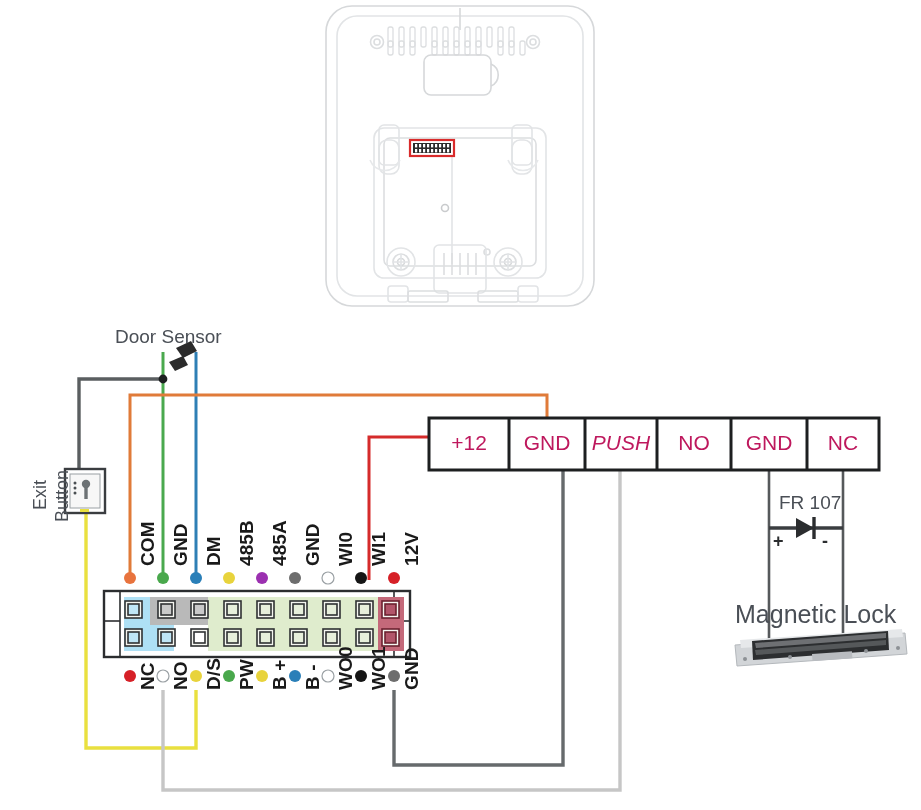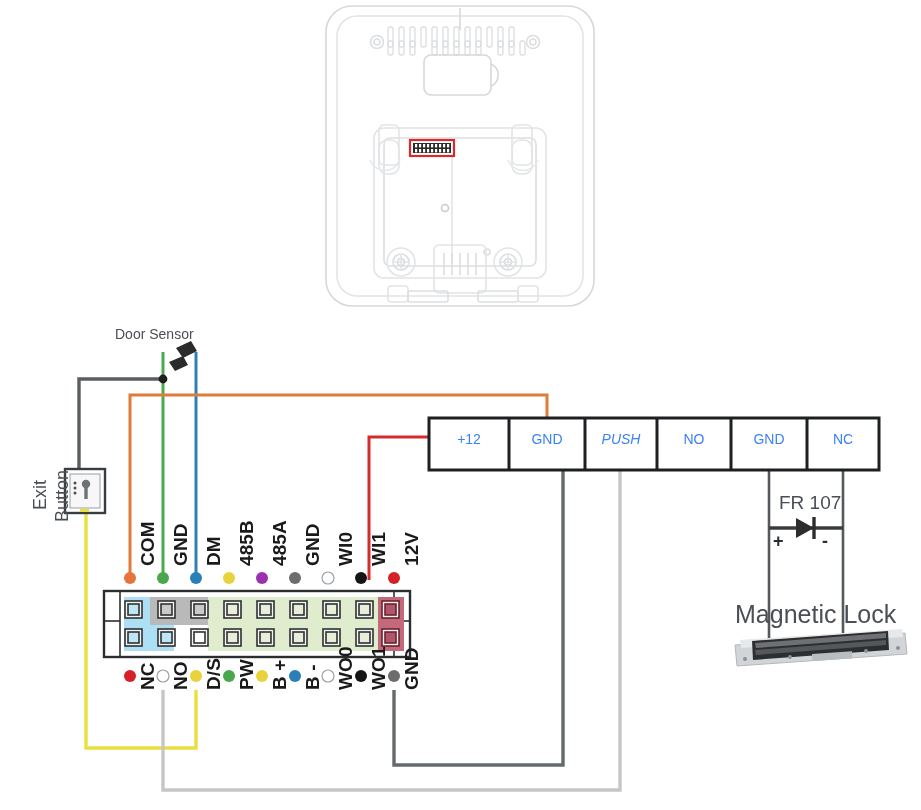--- a/index.html
+++ b/index.html
@@ -3,21 +3,21 @@
 <meta charset="utf-8">
 <style>
   html,body{margin:0;padding:0;background:#ffffff;}
   body{width:921px;height:810px;position:relative;overflow:hidden;
        font-family:"Liberation Sans","DejaVu Sans",sans-serif;}
   #stage{position:absolute;left:0;top:0;width:921px;height:810px;}
   #svgroot{position:absolute;left:0;top:0;}
   .vlabel{position:absolute;font-weight:bold;font-size:19px;color:#1a1a1a;
           transform-origin:left top;white-space:nowrap;letter-spacing:.1px;}
   .plaintext{position:absolute;color:#4a4f56;white-space:nowrap;}
-  .termtxt{position:absolute;font-size:14px;color:#3b82f6;white-space:nowrap;}
+  .termtxt{position:absolute;font-size:21px;color:#be185d;white-space:nowrap;}
 </style>
 </head>
 <body>
 
 <div id="stage">
 
 <svg id="svgroot" width="921" height="810" viewBox="0 0 921 810">
 
   <g fill="none" stroke="#d6d8da" stroke-width="1.6">
     <rect x="326" y="6" width="268" height="300" rx="26"></rect>
@@ -266,21 +266,21 @@
         <circle cx="229" cy="676" r="6" fill="#49a84c" stroke="none" stroke-width="1.2"></circle>
         <circle cx="262" cy="676" r="6" fill="#e8d33c" stroke="none" stroke-width="1.2"></circle>
         <circle cx="295" cy="676" r="6" fill="#2a7fb8" stroke="none" stroke-width="1.2"></circle>
         <circle cx="328" cy="676" r="6" fill="#ffffff" stroke="#9aa0a4" stroke-width="1.2"></circle>
         <circle cx="361" cy="676" r="6" fill="#151515" stroke="none" stroke-width="1.2"></circle>
         <circle cx="394" cy="676" r="6" fill="#6d6d6d" stroke="none" stroke-width="1.2"></circle>
       </g>
 
 </svg>
 
-<div class="plaintext" style="left:115px;top:326px;font-size:14px;text-align:right;">Door Sensor</div>
+<div class="plaintext" style="left:115px;top:326px;font-size:19px;text-align:right;">Door Sensor</div>
 
 <div class="plaintext" style="left:30px;top:510px;font-size:18px;transform:rotate(-90deg);transform-origin:left top;">Exit</div>
 <div class="plaintext" style="left:52px;top:522px;font-size:18px;transform:rotate(-90deg);transform-origin:left top;">Button</div>
 
 <div class="plaintext" style="left:735px;top:600px;font-size:25px;">Magnetic Lock</div>
 
 <div class="plaintext" style="left:779px;top:492px;font-size:19px;">FR 107</div>
 <div class="plaintext" style="left:773px;top:531px;font-size:18px;color:#2b2d2f;font-weight:bold;">+</div>
 <div class="plaintext" style="left:822px;top:531px;font-size:18px;color:#2b2d2f;font-weight:bold;">-</div>
 

